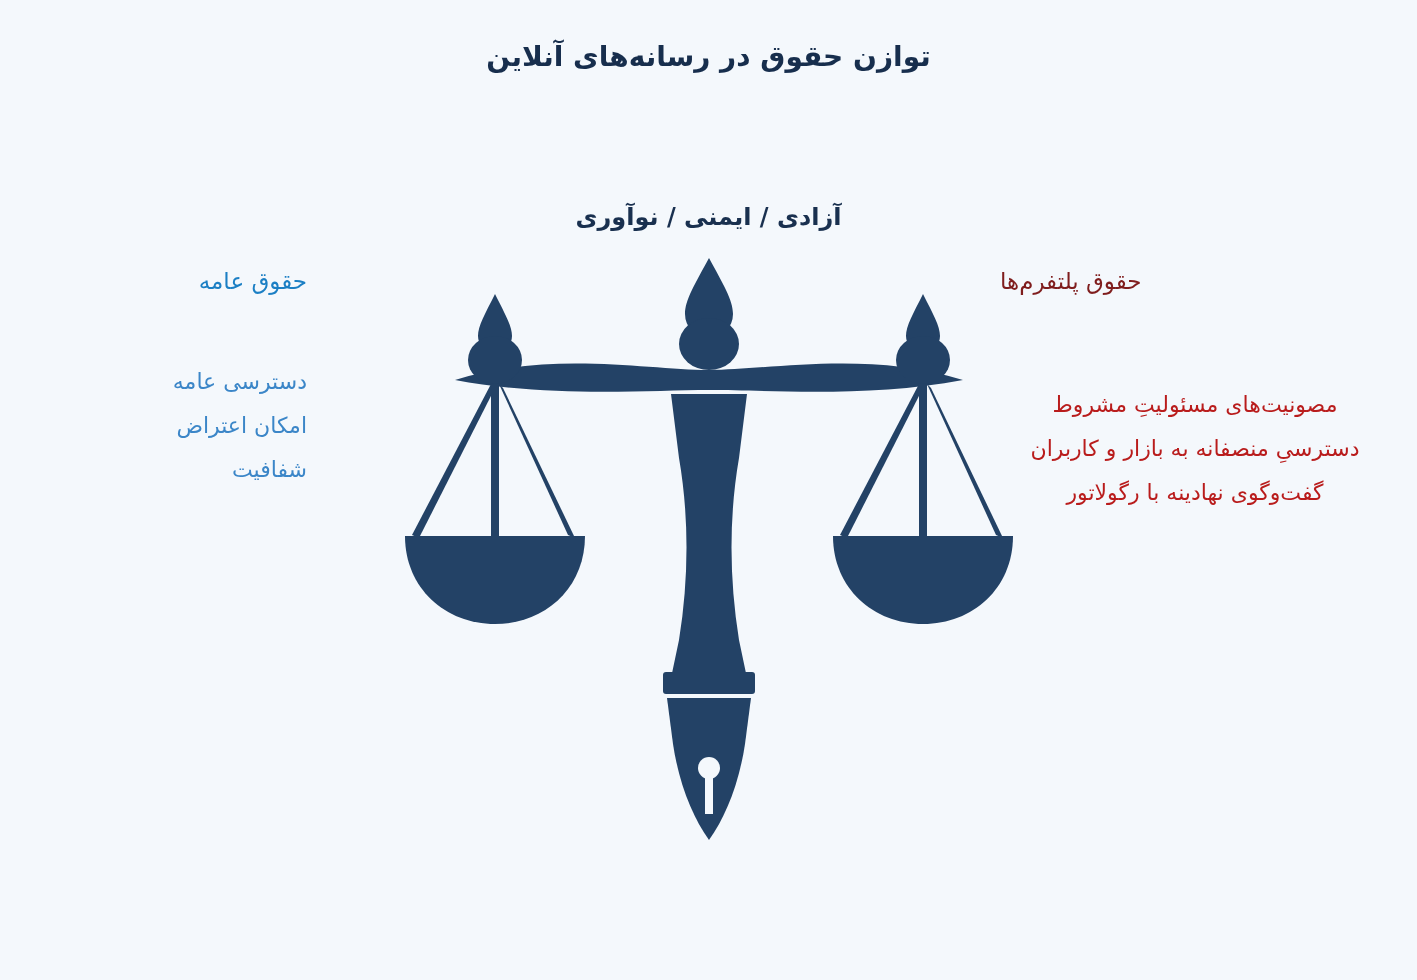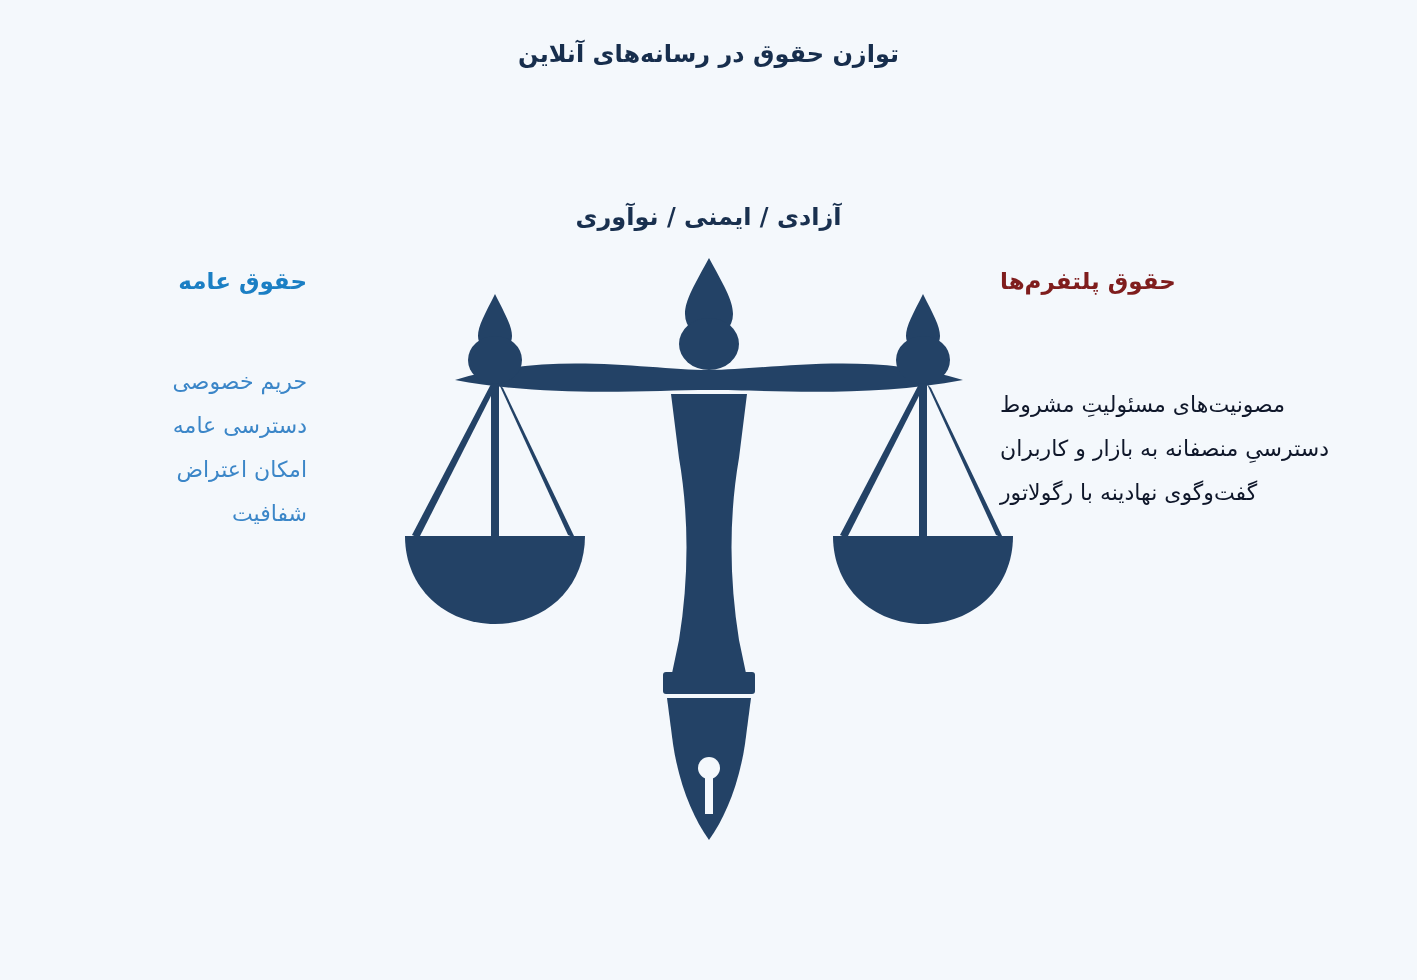--- a/index.html
+++ b/index.html
@@ -19,21 +19,21 @@
     inset: 0;
   }
 
   
   .title {
     position: absolute;
     top: 40px;
     left: 0;
     width: 100%;
     text-align: center;
-    font-size: 24px;
+    font-size: 28px;
     font-weight: bold;
     color: #172e4d;
     direction: rtl;
     letter-spacing: 0;
   }
 
   
   .beam-caption {
     position: absolute;
     top: 203px;
@@ -43,21 +43,21 @@
     font-size: 24px;
     font-weight: bold;
     color: #19304f;
     direction: rtl;
   }
 
   
   .side-heading {
     position: absolute;
     font-size: 23px;
-    font-weight: bold;
+    font-weight: normal;
     color: #1b7fc4;
     direction: rtl;
   }
   .side-heading.left {
     right: 1110px;   
     top: 268px;
     width: 250px;
     text-align: right;
   }
   .side-heading.right {
@@ -84,21 +84,21 @@
   }
   .item-list.right {
     left: 1000px;
     top: 383px;
     width: 390px;
     text-align: left;
   }
   .item-list .row {
     white-space: nowrap;
   }
-  .item-list.right .row { color: #0f172a; }
+  .item-list.right .row { color: #b91c1c; text-align: center; }
 
   
   .scale-wrap {
     position: absolute;
     left: 50%;
     top: 248px;
     transform: translateX(-50%);
     width: 620px;
     height: 600px;
   }
@@ -122,21 +122,20 @@
 <body>
 
 <div class="canvas">
 
   <div class="title">توازن حقوق در رسانه‌های آنلاین</div>
 
   <div class="beam-caption">آزادی / ایمنی / نوآوری</div>
 
   <div class="side-heading left">حقوق عامه</div>
   <div class="item-list left">
-    <div class="row">حریم خصوصی</div>
     <div class="row">دسترسی عامه</div>
     <div class="row">امکان اعتراض</div>
     <div class="row">شفافیت</div>
   </div>
 
   <div class="side-heading right">حقوق پلتفرم‌ها</div>
   <div class="item-list right">
     <div class="row">مصونیت‌های مسئولیتِ مشروط</div>
     <div class="row">دسترسیِ منصفانه به بازار و کاربران</div>
     <div class="row">گفت‌وگوی نهادینه با رگولاتور</div>

